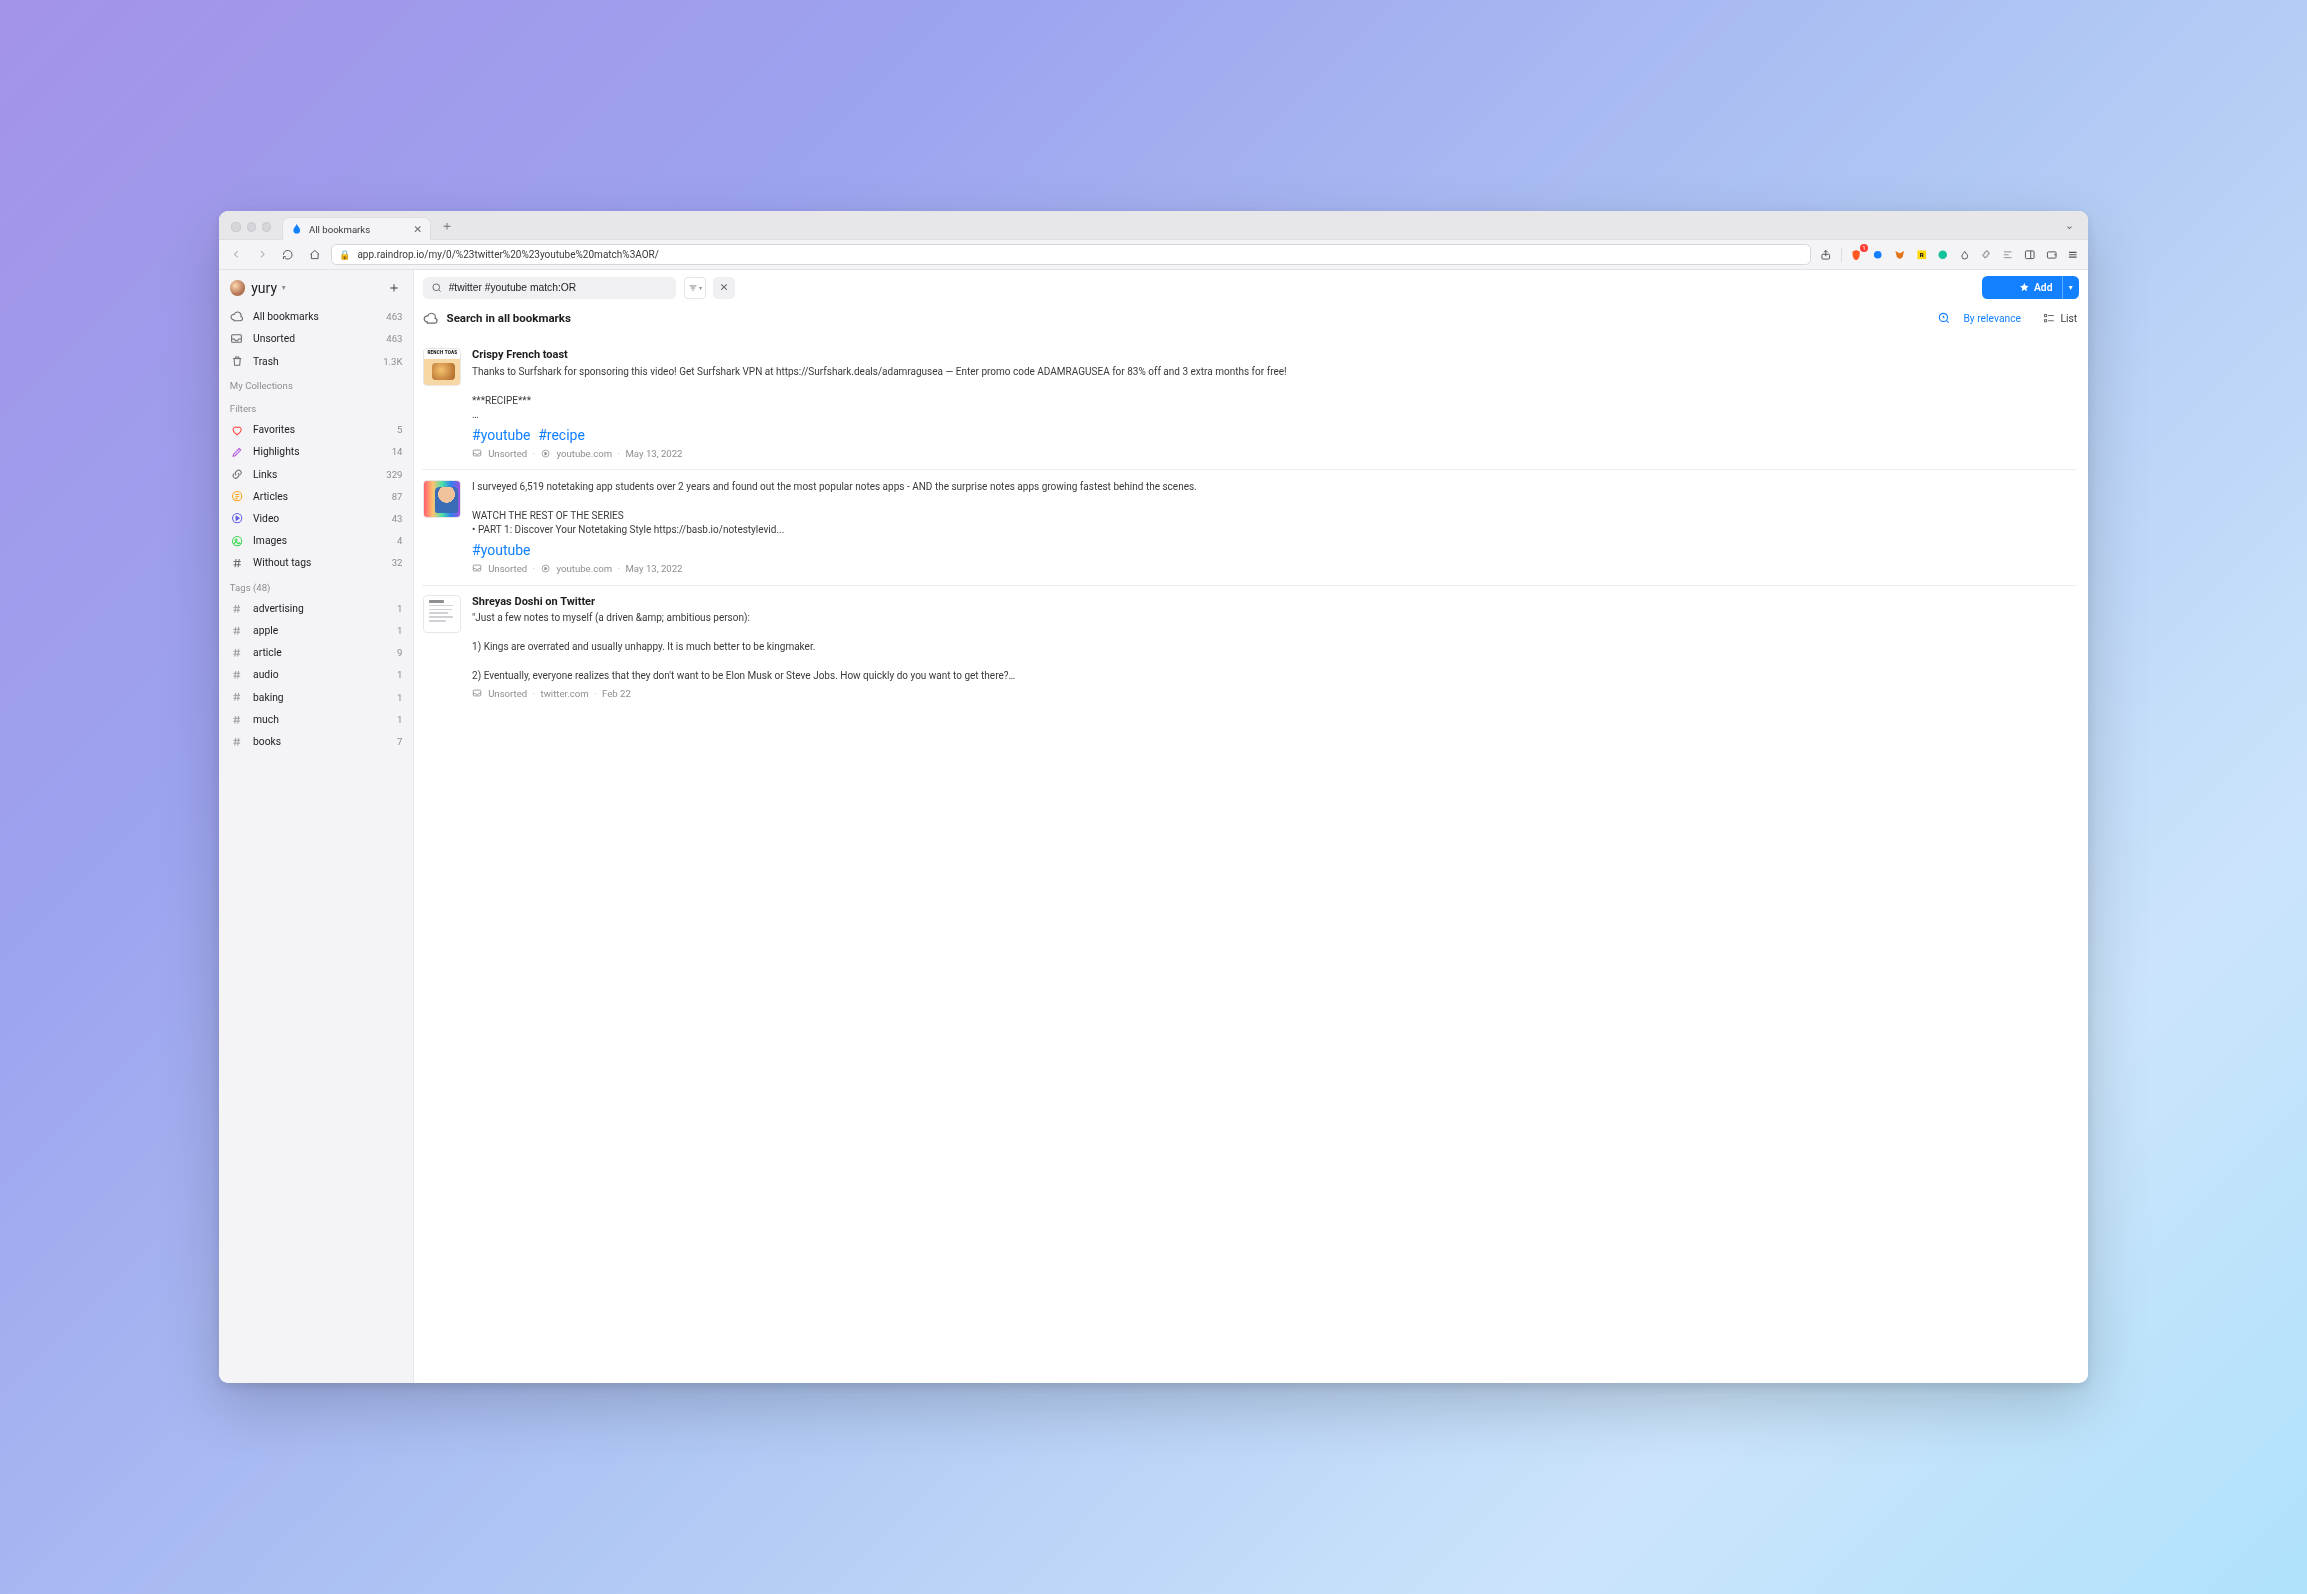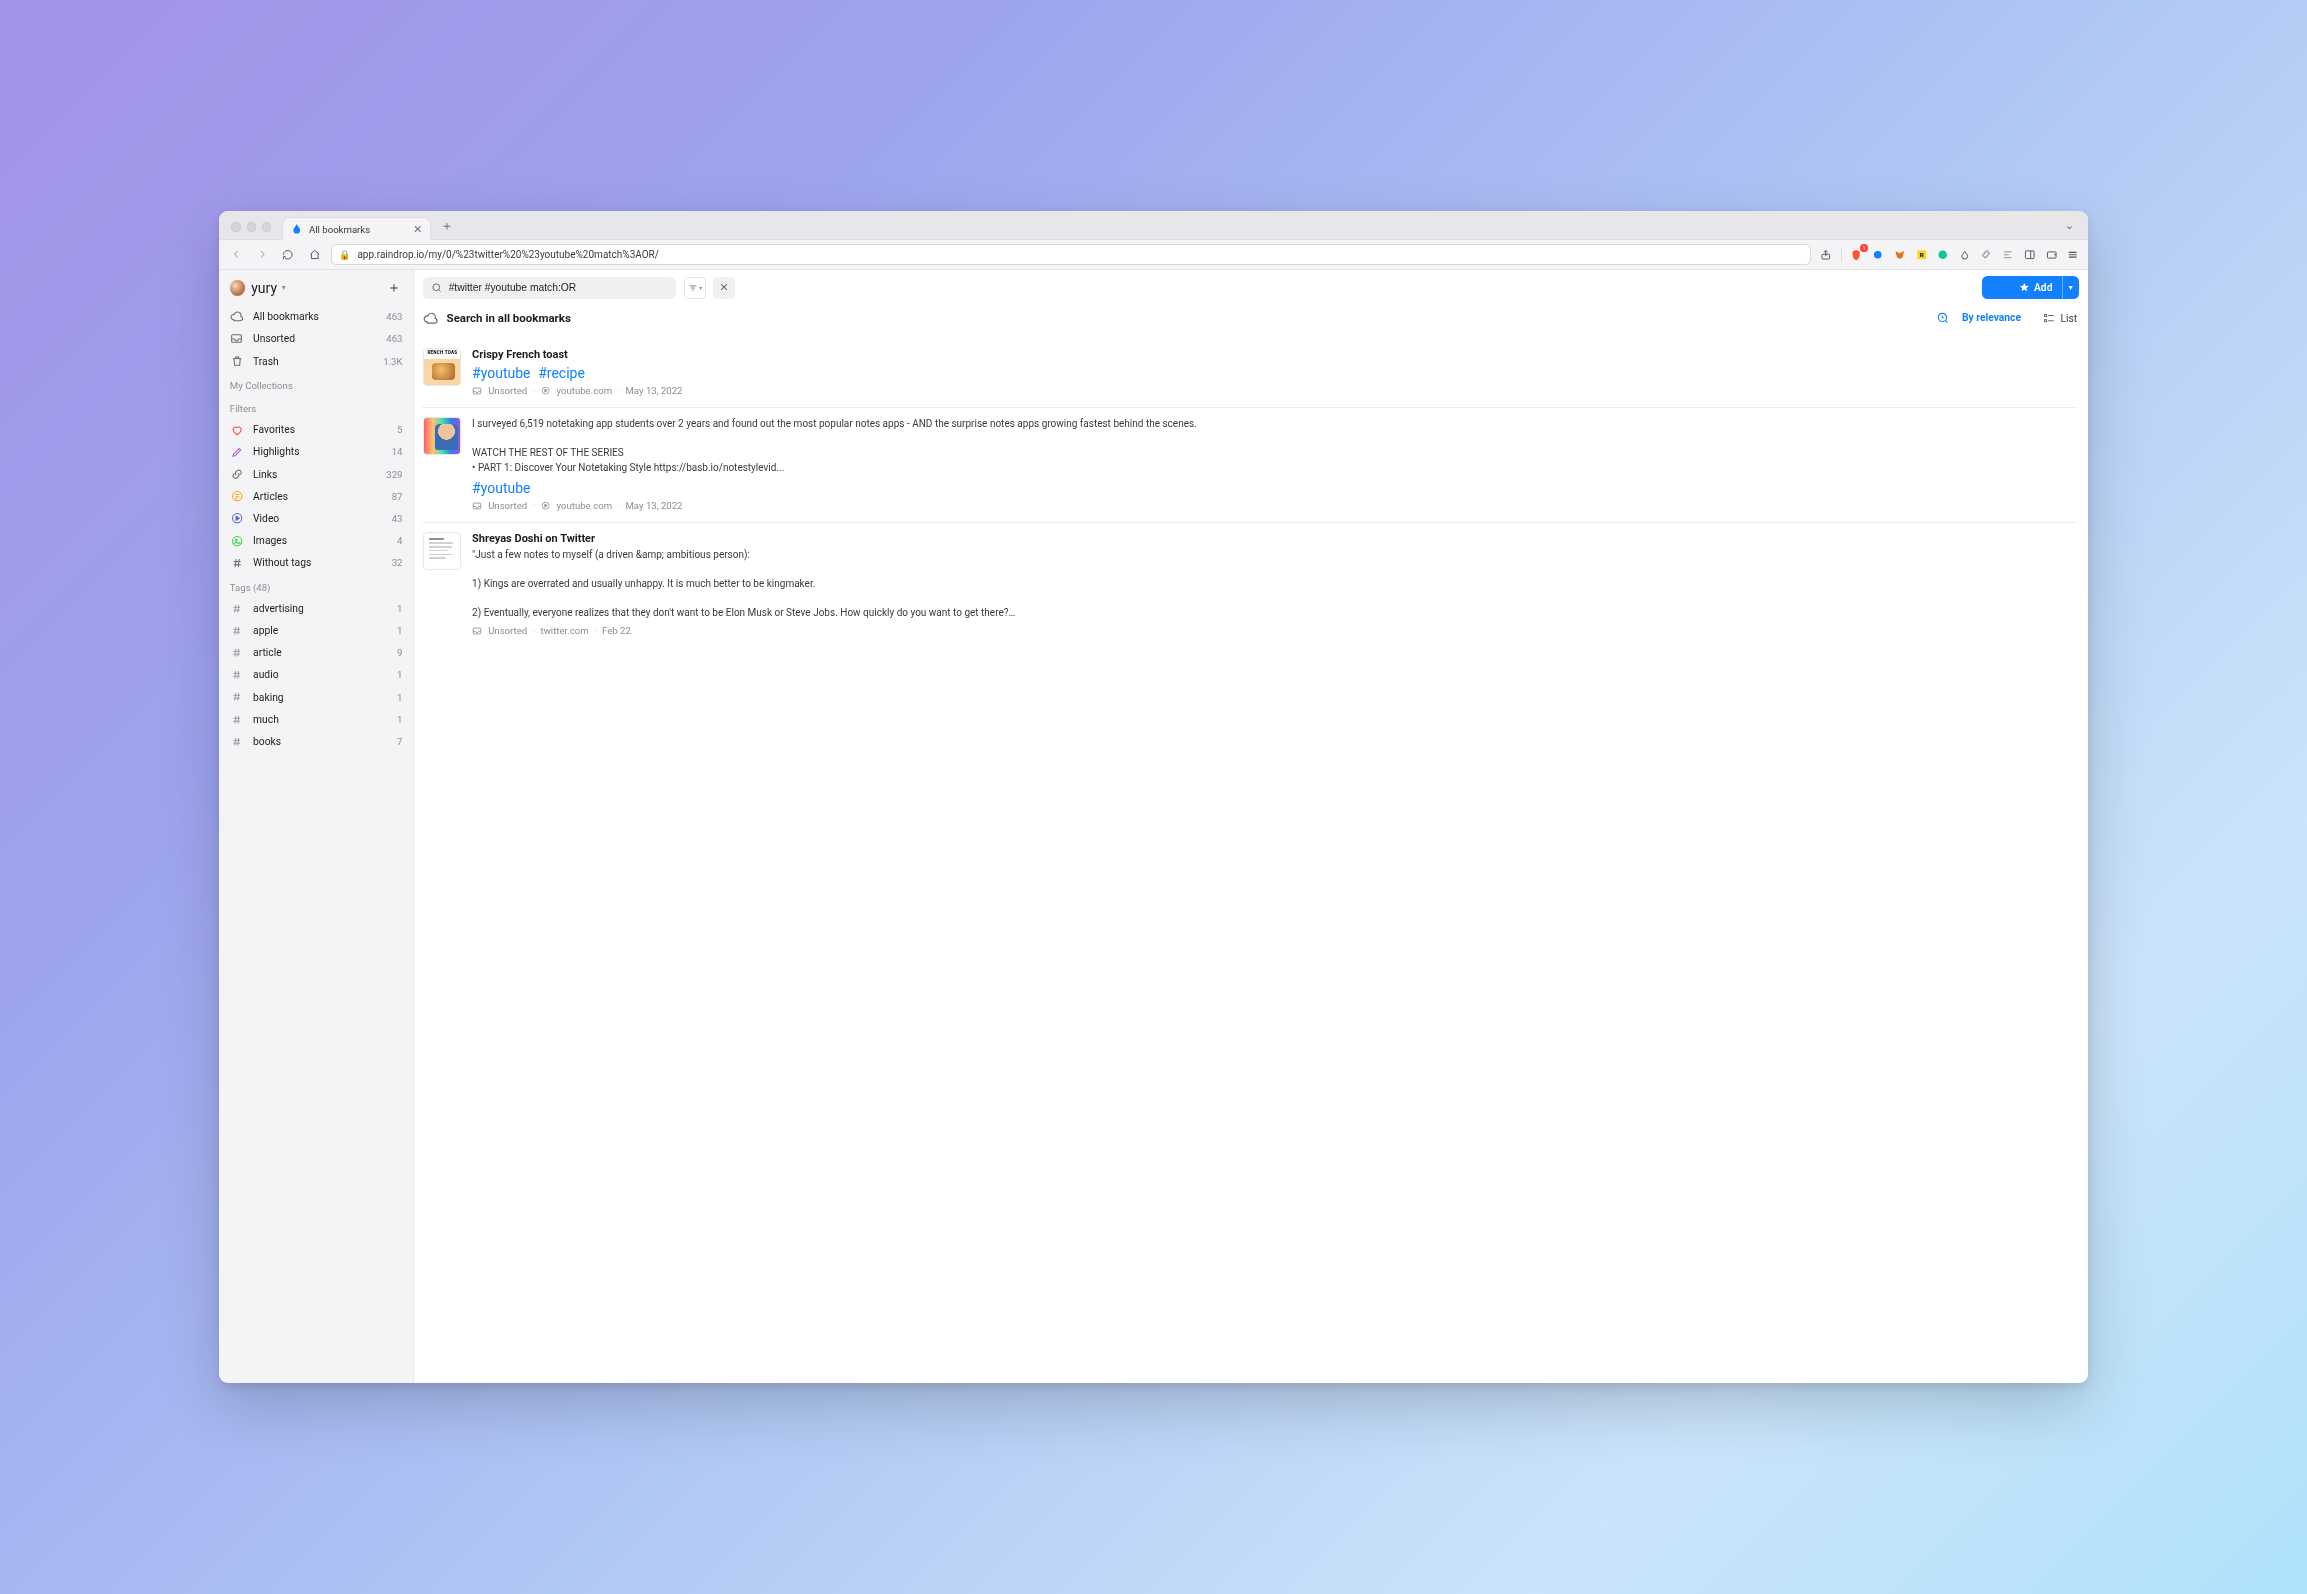--- a/index.html
+++ b/index.html
@@ -97,21 +97,21 @@
 .addbtn {
   display:flex; align-items:stretch; background:#1280ff; color:#fff; border-radius:5.4px; overflow:hidden; height:23px;
 }
 .addbtn .main-b{ display:flex; align-items:center; gap:4.6px; padding:0 9.2px; font-size:10.3px; font-weight:600; cursor:pointer;margin-left:28px; }
 .addbtn .split{ width:17px; display:flex; align-items:center; justify-content:center; border-left:0.8px solid rgba(255,255,255,.35); cursor:pointer; font-size:7.7px; }
 
 .heading-row { display:flex; align-items:center; gap:7.7px; padding:4.6px 10.7px 12.3px 7.7px; }
 .heading-row .cloud{ width:17px; height:17px; display:flex; align-items:center; justify-content:center; color:#6b6b6f; }
 .heading-row h2 { font-size:11.5px; font-weight:700; color:#1d1d1f; }
 .heading-row .spacer{ flex:1; }
-.sortby { display:flex; align-items:flex-start; gap:12px; color:#1280ff; font-size:10.3px; font-weight:700; cursor:pointer; }
+.sortby { display:flex; align-items:flex-end; gap:12px; color:#1280ff; font-size:10.3px; font-weight:400; cursor:pointer; }
 .sortby .ic{ width:14px; height:14px; }
 .viewmode { display:flex; align-items:center; gap:5.4px; color:#3a3a3c; font-size:10.3px; cursor:pointer; margin-left:14px; }
 .viewmode .ic{ color:#6b6b6f; }
 
 
 .results { flex:1; overflow-y:auto; padding:0 10.7px 0 7.7px; }
 .card { display:flex; gap:10.7px; padding:9.2px 1.5px 10.7px 1.5px; border-bottom:0.8px solid #eeeeef; }
 .card:last-child{ border-bottom:none; }
 .thumb { width:38px; height:38px; border-radius:4.6px; background:#eee; flex:none; overflow:hidden; border:0.8px solid #e6e6e9; }
 .thumb.ft{ background: linear-gradient(#fff 0 28%, #f7d7a3 28% 100%); position:relative; }
@@ -497,20 +497,24 @@
             </svg>
           <span>List</span>
         </div>
       </div>
 
       <div class="results" id="results-container">
           <div class="card">
             <div class="thumb ft"></div>
             <div class="card-body">
               <div class="card-title">Crispy French toast</div>
+              <div class="card-desc">Thanks to Surfshark for sponsoring this video! Get Surfshark VPN at https://Surfshark.deals/adamragusea — Enter promo code ADAMRAGUSEA for 83% off and 3 extra months for free!
+
+***RECIPE***
+…</div>
               <div class="card-tags">
                 <a href="#">#youtube</a>
                 <a href="#">#recipe</a>
               </div>
               <div class="card-meta">
                 <span class="mic">
                   <svg width="10" height="10" viewBox="0 0 24 24" fill="none" stroke="#8e8e93" stroke-width="2">
                     <rect x="3" y="5" width="18" height="14" rx="2"></rect>
                     <path d="M3 13h5l2 3h4l2-3h5"></path>
                   </svg>

